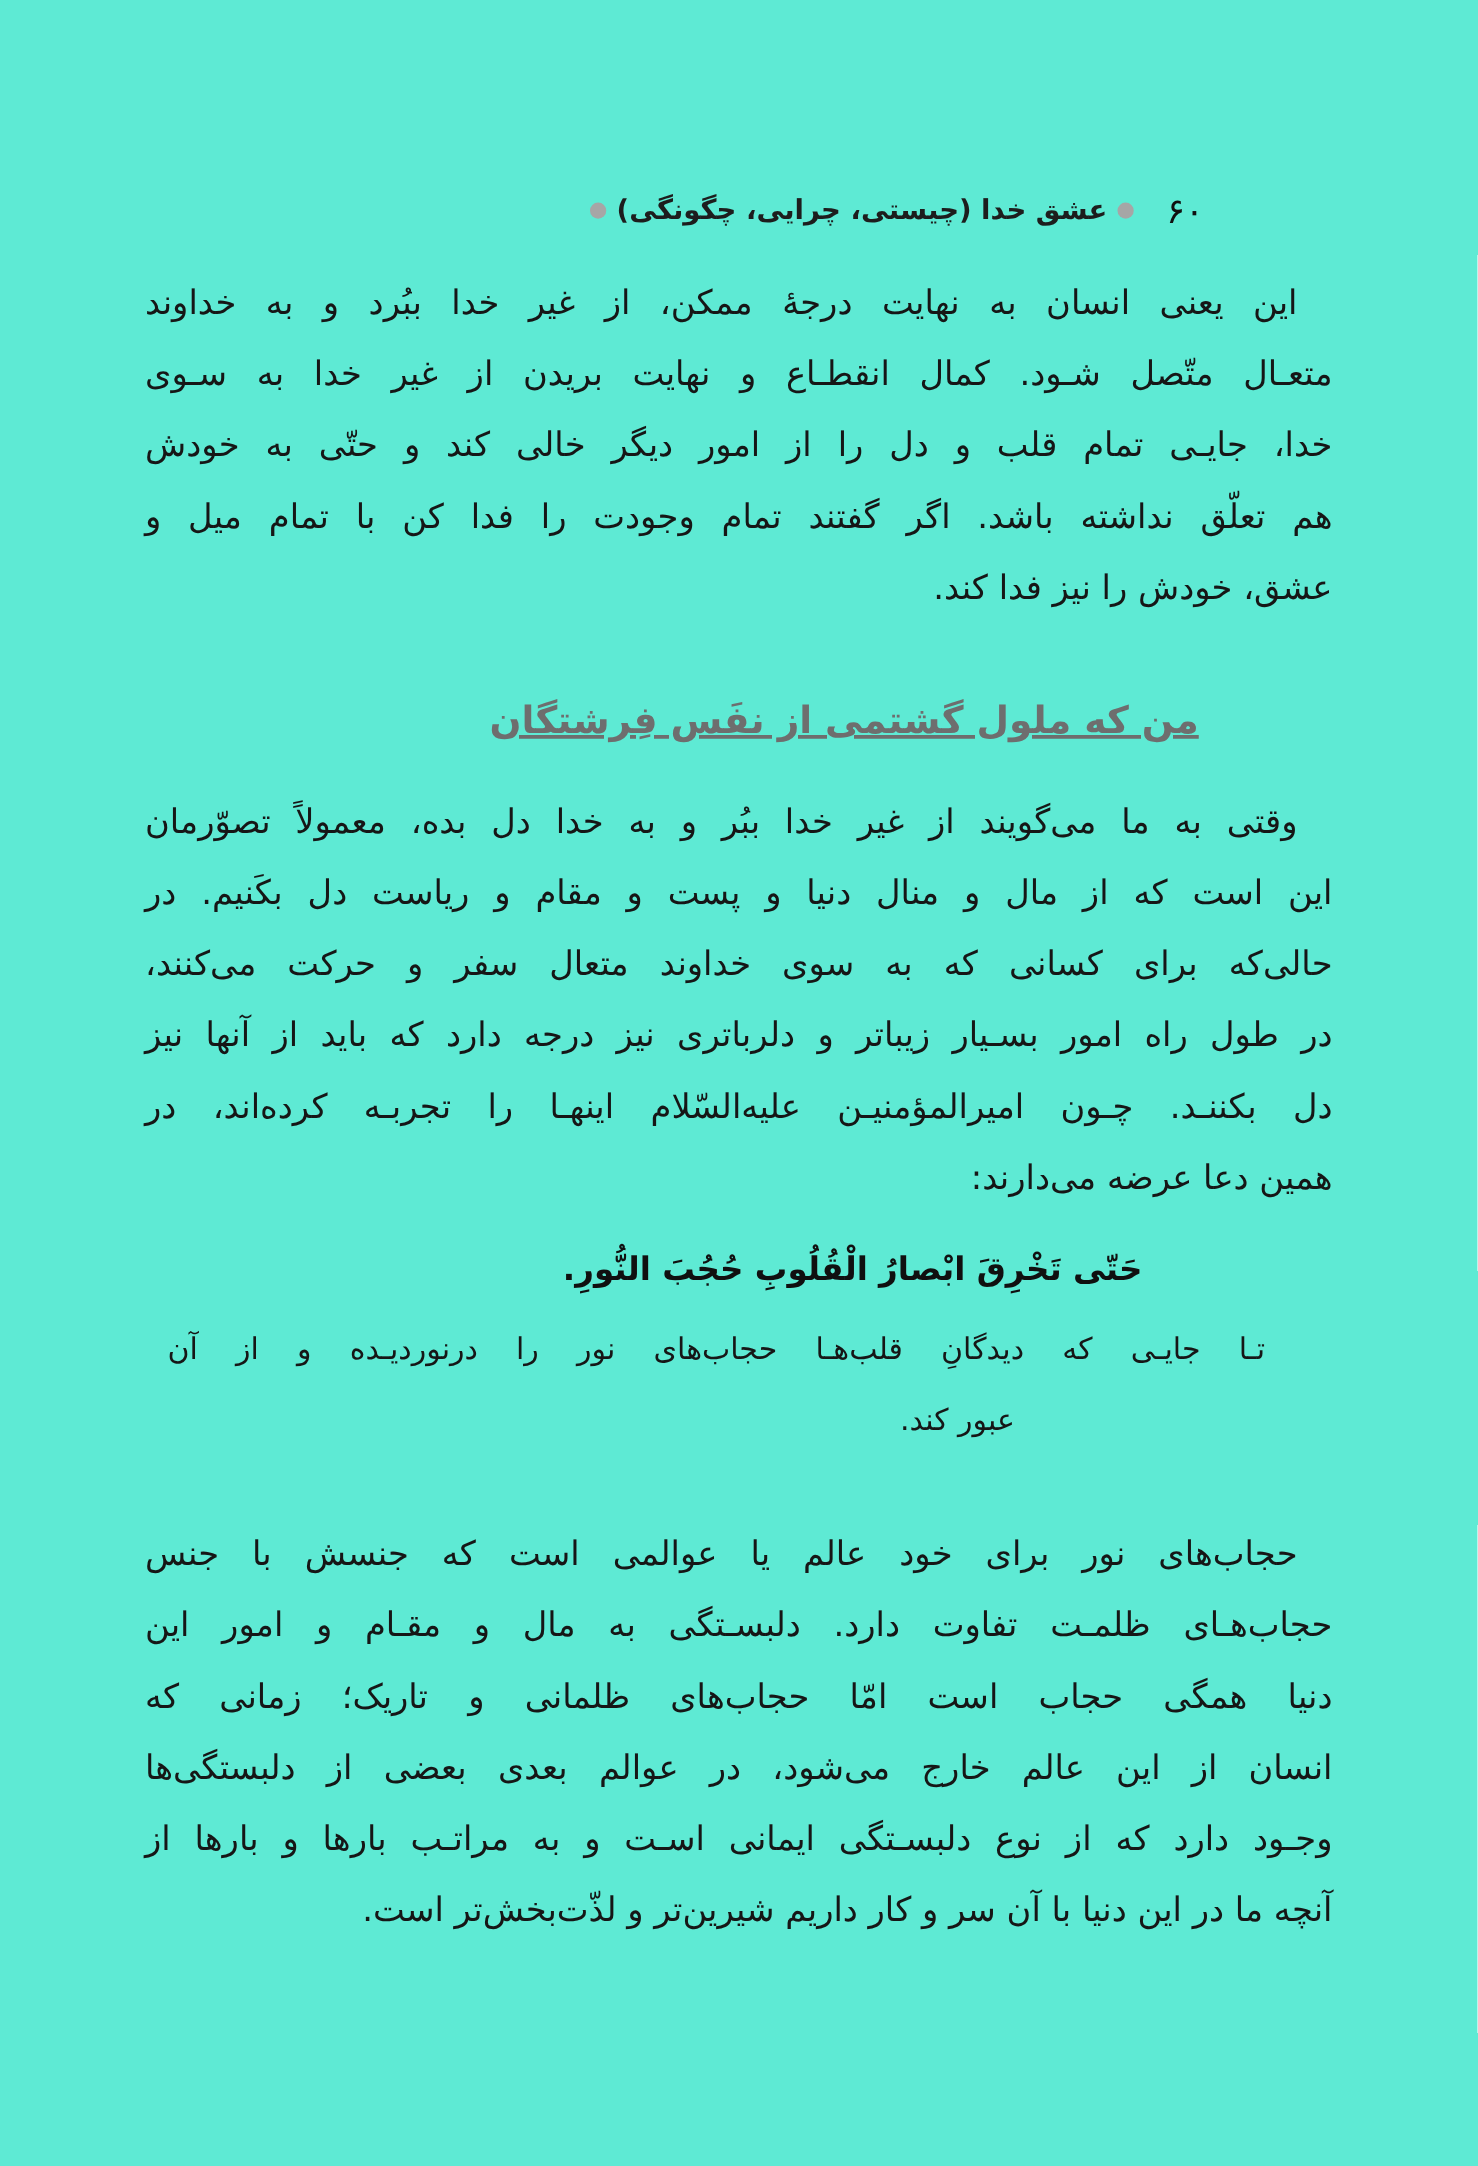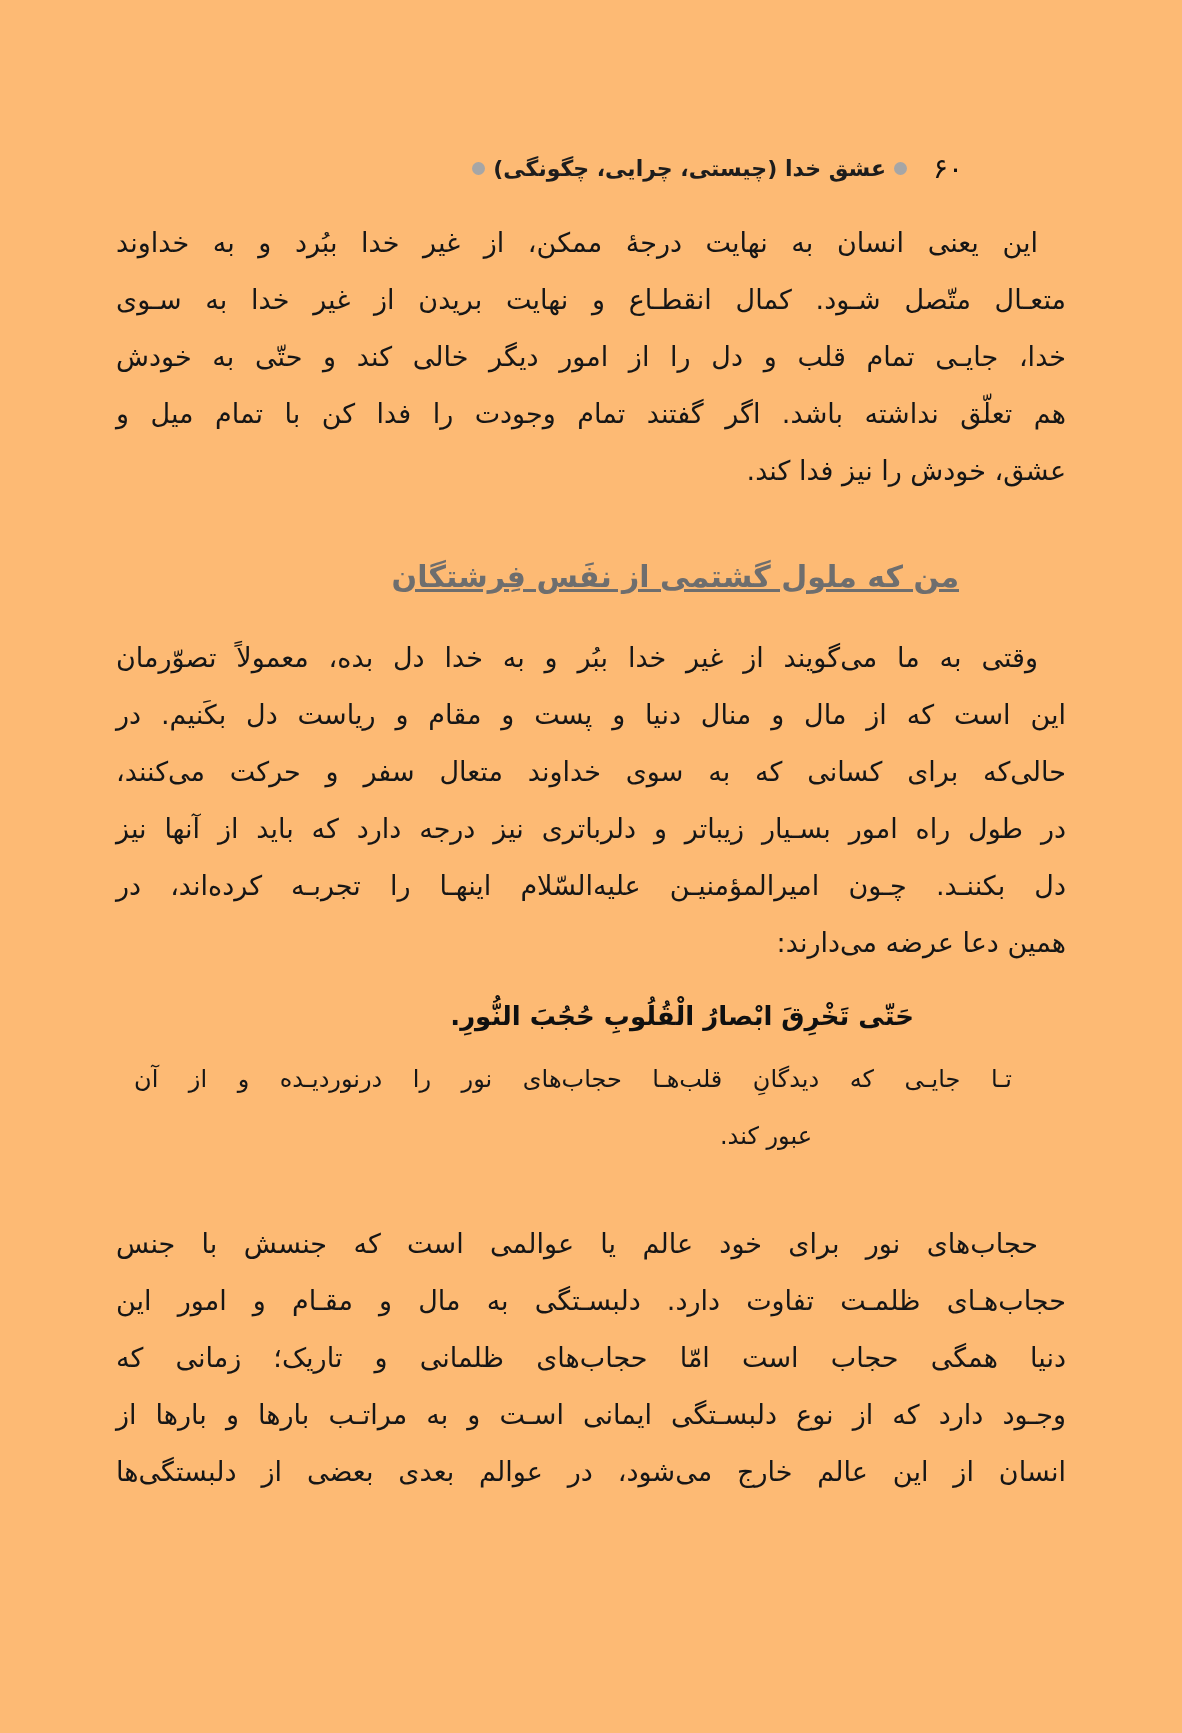--- a/index.html
+++ b/index.html
@@ -1,19 +1,19 @@
 <!DOCTYPE html>
 <html lang="fa" dir="rtl"><head>
 <meta charset="utf-8">
 <style>
   html, body { margin:0; padding:0; background:#ffffff; }
   .page {
     position:relative;
     width:1182px; height:1733px;
-    background:#fdba74;
+    background:#5eead4;
     box-sizing:border-box;
     padding-top:150px;
     font-family:"DejaVu Sans", sans-serif;
     color:#161616;
     direction:rtl;
     overflow:hidden;
   }
   
   .header {
     direction:ltr;
@@ -128,18 +128,19 @@
 
     <div class="translation">
       <div class="tline">تـا جایـی که دیدگانِ قلب‌هـا حجاب‌های نور را درنوردیـده و از آن</div>
       <div class="tline2">عبور کند.</div>
     </div>
 
     <div class="para para3">
       <div class="line first">حجاب‌های نور برای خود عالم یا عوالمی است که جنسش با جنس</div>
       <div class="line">حجاب‌هـای ظلمـت تفاوت دارد. دلبسـتگی به مال و مقـام و امور این</div>
       <div class="line">دنیا همگی حجاب است امّا حجاب‌های ظلمانی و تاریک؛ زمانی که</div>
+      <div class="line">انسان از این عالم خارج می‌شود، در عوالم بعدی بعضی از دلبستگی‌ها</div>
       <div class="line">وجـود دارد که از نوع دلبسـتگی ایمانی اسـت و به مراتـب بارها و بارها از</div>
-      <div class="line">انسان از این عالم خارج می‌شود، در عوالم بعدی بعضی از دلبستگی‌ها</div>
+      <div class="line last">آنچه ما در این دنیا با آن سر و کار داریم شیرین‌تر و لذّت‌بخش‌تر است.</div>
     </div>
 
   </div>
 </div>
 
 </body></html>

